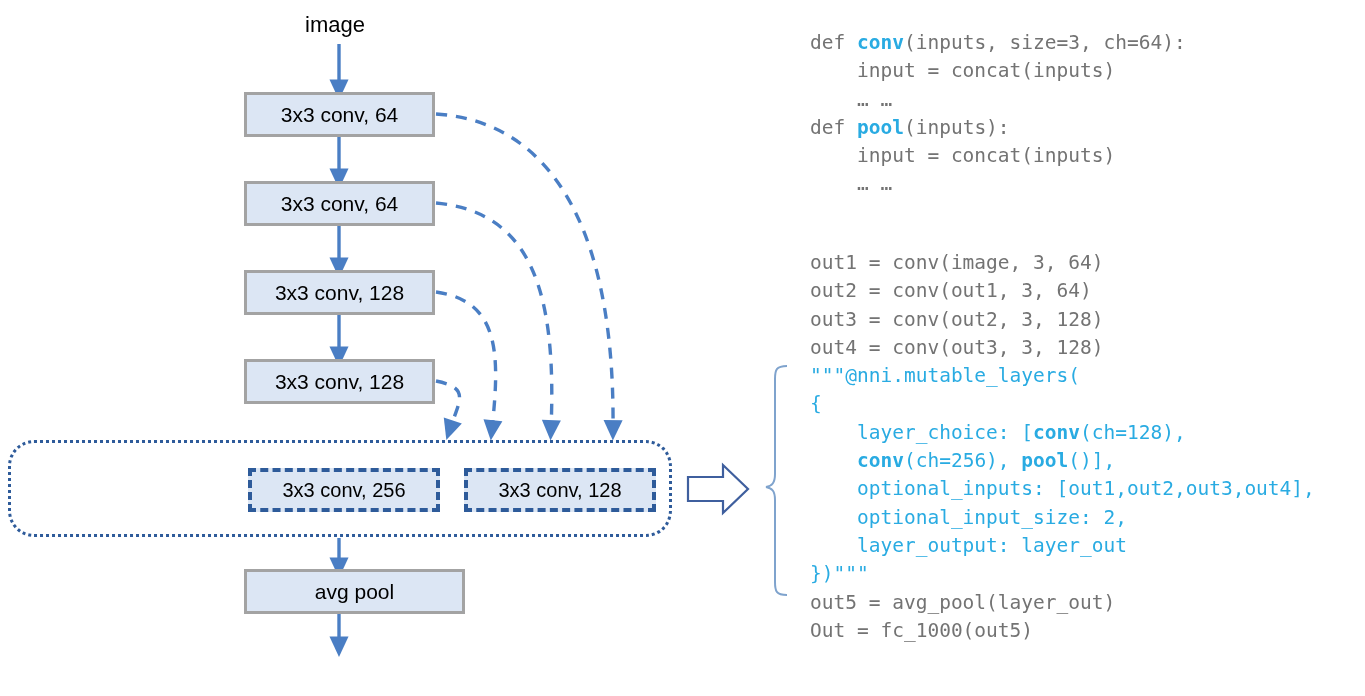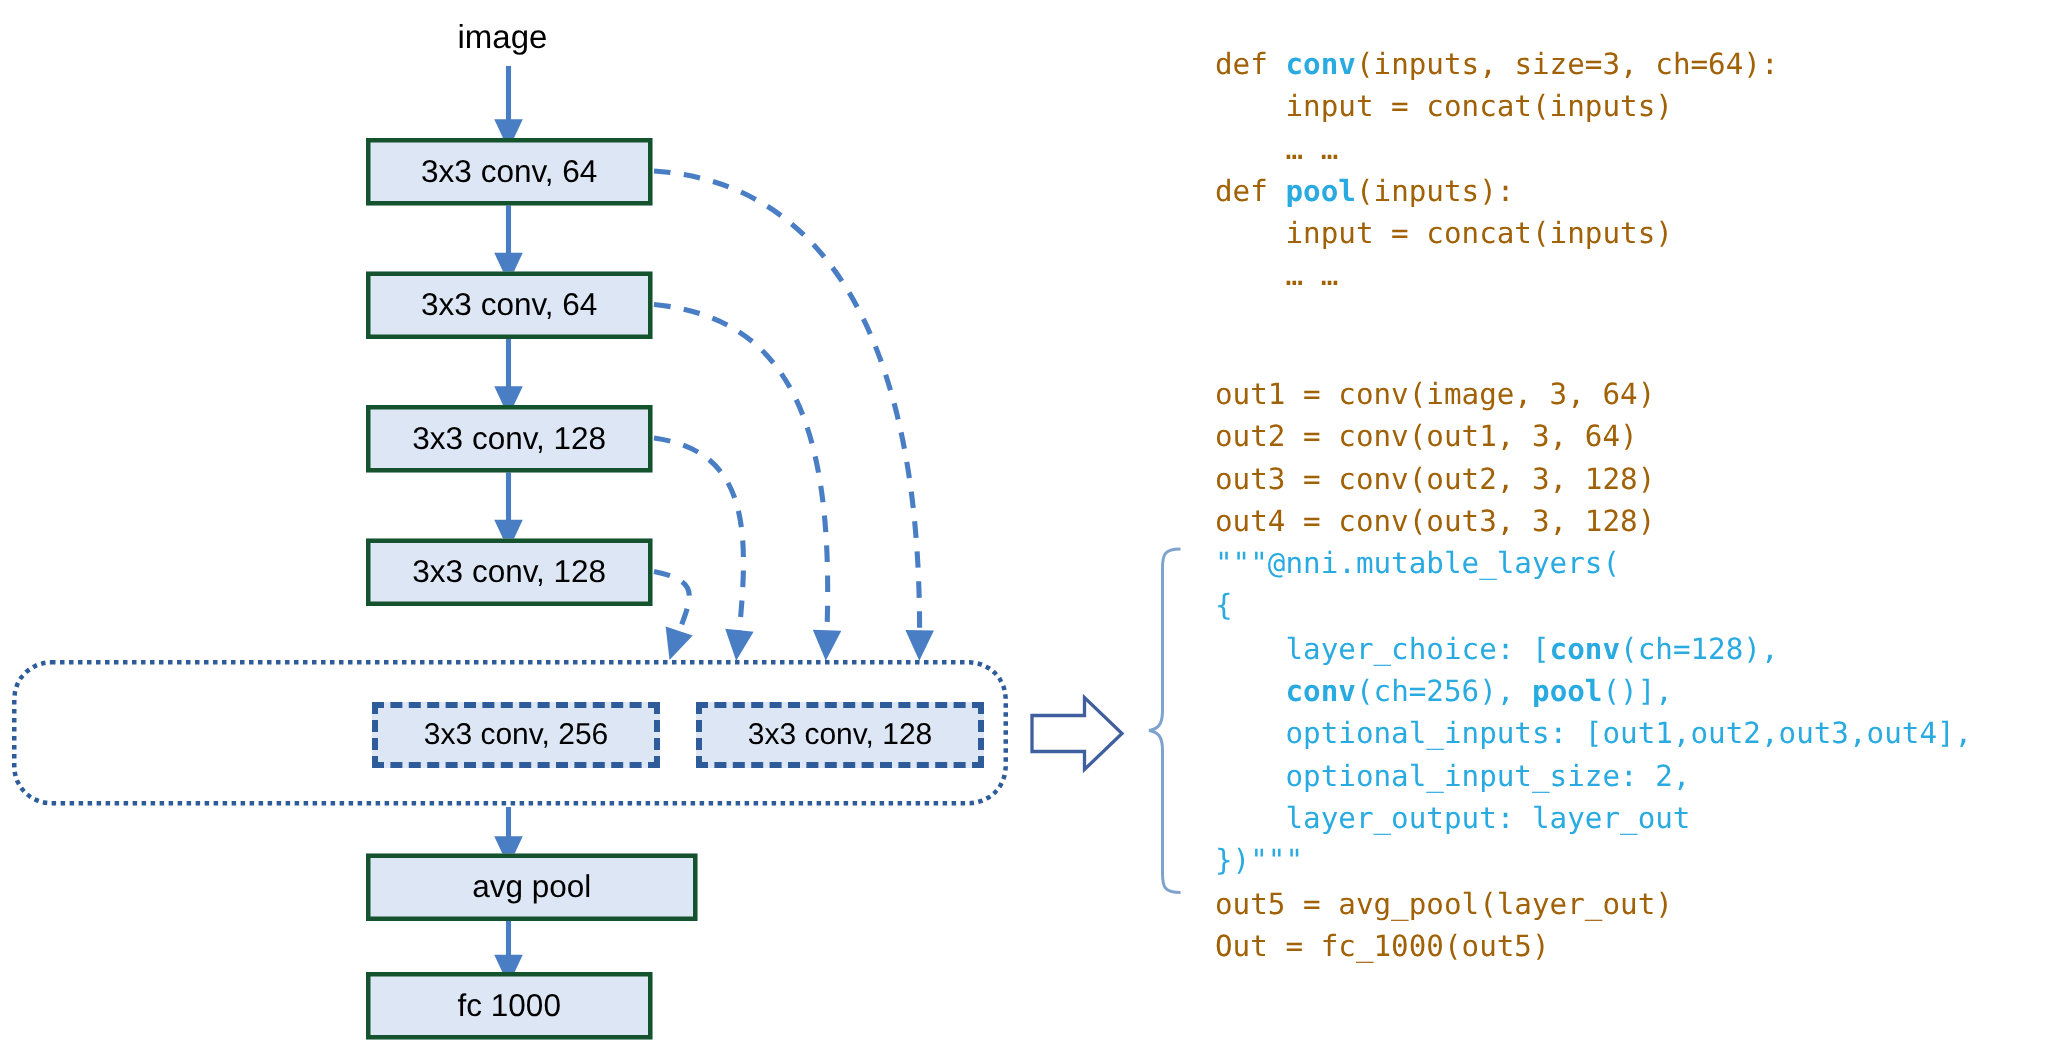--- a/index.html
+++ b/index.html
@@ -26,21 +26,21 @@
     width: 1365px;
     height: 696px;
     pointer-events: none;
   }
 
   
   .node {
     position: absolute;
     box-sizing: border-box;
     background: #dce6f4;
-    border: 3px solid #14532d;
+    border: 3px solid #a3a3a3;
     display: flex;
     align-items: center;
     justify-content: center;
     color: #000000;
     font-size: 21px;
     font-family: "Liberation Sans", sans-serif;
     letter-spacing: 0px;
     white-space: nowrap;
   }
   .node.dashed {
@@ -70,21 +70,21 @@
     font-family: "DejaVu Sans Mono", monospace;
     font-size: 19.5px;
     line-height: 28.3px;
     white-space: pre;
     color: #1a9e96;
   }
   .code .fn      { color: #29abe2; font-weight: bold; }
   .code .nni     { color: #29abe2; }
   .code .nnib    { color: #29abe2; font-weight: bold; }
   .code-line { white-space: pre; }
-  .teal { color: #a16207; }
+  .teal { color: #737373; }
 </style>
 </head>
 <body>
 
 <div id="root">
 
   <svg class="layer" viewBox="0 0 1365 696">
     <defs>
       <marker id="ah" markerWidth="7" markerHeight="7" refX="3.2" refY="3.2" orient="auto" markerUnits="strokeWidth">
         <path d="M0.4,0.4 L6.4,3.2 L0.4,6.0 z" fill="#4a7ec4"></path>
@@ -147,21 +147,18 @@
   </div>
 
   <div class="node dashed" style="left:464px; top:464px; width:192px; height:44px;">
     <span>3x3 conv, 128</span>
   </div>
 
   <div class="node" style="left:244px; top:565px; width:221px; height:45px;">
     <span>avg pool</span>
   </div>
 
-  <div class="node" style="left:244px; top:644px; width:191px; height:45px;">
-    <span>fc 1000</span>
-  </div>
 
   <div class="code" id="code-defs" style="left:810px; top:25px;"><div class="code-line"><span class="teal">def </span><span class="fn">conv</span><span class="teal">(inputs, size=3, ch=64):</span></div><div class="code-line"><span class="teal">    input = concat(inputs)</span></div><div class="code-line"><span class="teal">    … …</span></div><div class="code-line"><span class="teal">def </span><span class="fn">pool</span><span class="teal">(inputs):</span></div><div class="code-line"><span class="teal">    input = concat(inputs)</span></div><div class="code-line"><span class="teal">    … …</span></div></div>
 
   <div class="code" id="code-body" style="left:810px; top:245px;"><div class="code-line"><span class="teal">out1 = conv(image, 3, 64)</span></div><div class="code-line"><span class="teal">out2 = conv(out1, 3, 64)</span></div><div class="code-line"><span class="teal">out3 = conv(out2, 3, 128)</span></div><div class="code-line"><span class="teal">out4 = conv(out3, 3, 128)</span></div><div class="code-line"><span class="nni">"""@nni.mutable_layers(</span></div><div class="code-line"><span class="nni">{</span></div><div class="code-line"><span class="nni">    layer_choice: [</span><span class="nnib">conv</span><span class="nni">(ch=128),</span></div><div class="code-line"><span class="nni">    </span><span class="nnib">conv</span><span class="nni">(ch=256), </span><span class="nnib">pool</span><span class="nni">()],</span></div><div class="code-line"><span class="nni">    optional_inputs: [out1,out2,out3,out4],</span></div><div class="code-line"><span class="nni">    optional_input_size: 2,</span></div><div class="code-line"><span class="nni">    layer_output: layer_out</span></div><div class="code-line"><span class="nni">})"""</span></div><div class="code-line"><span class="teal">out5 = avg_pool(layer_out)</span></div><div class="code-line"><span class="teal">Out = fc_1000(out5)</span></div></div>
 
 </div>
 
 </body></html>

